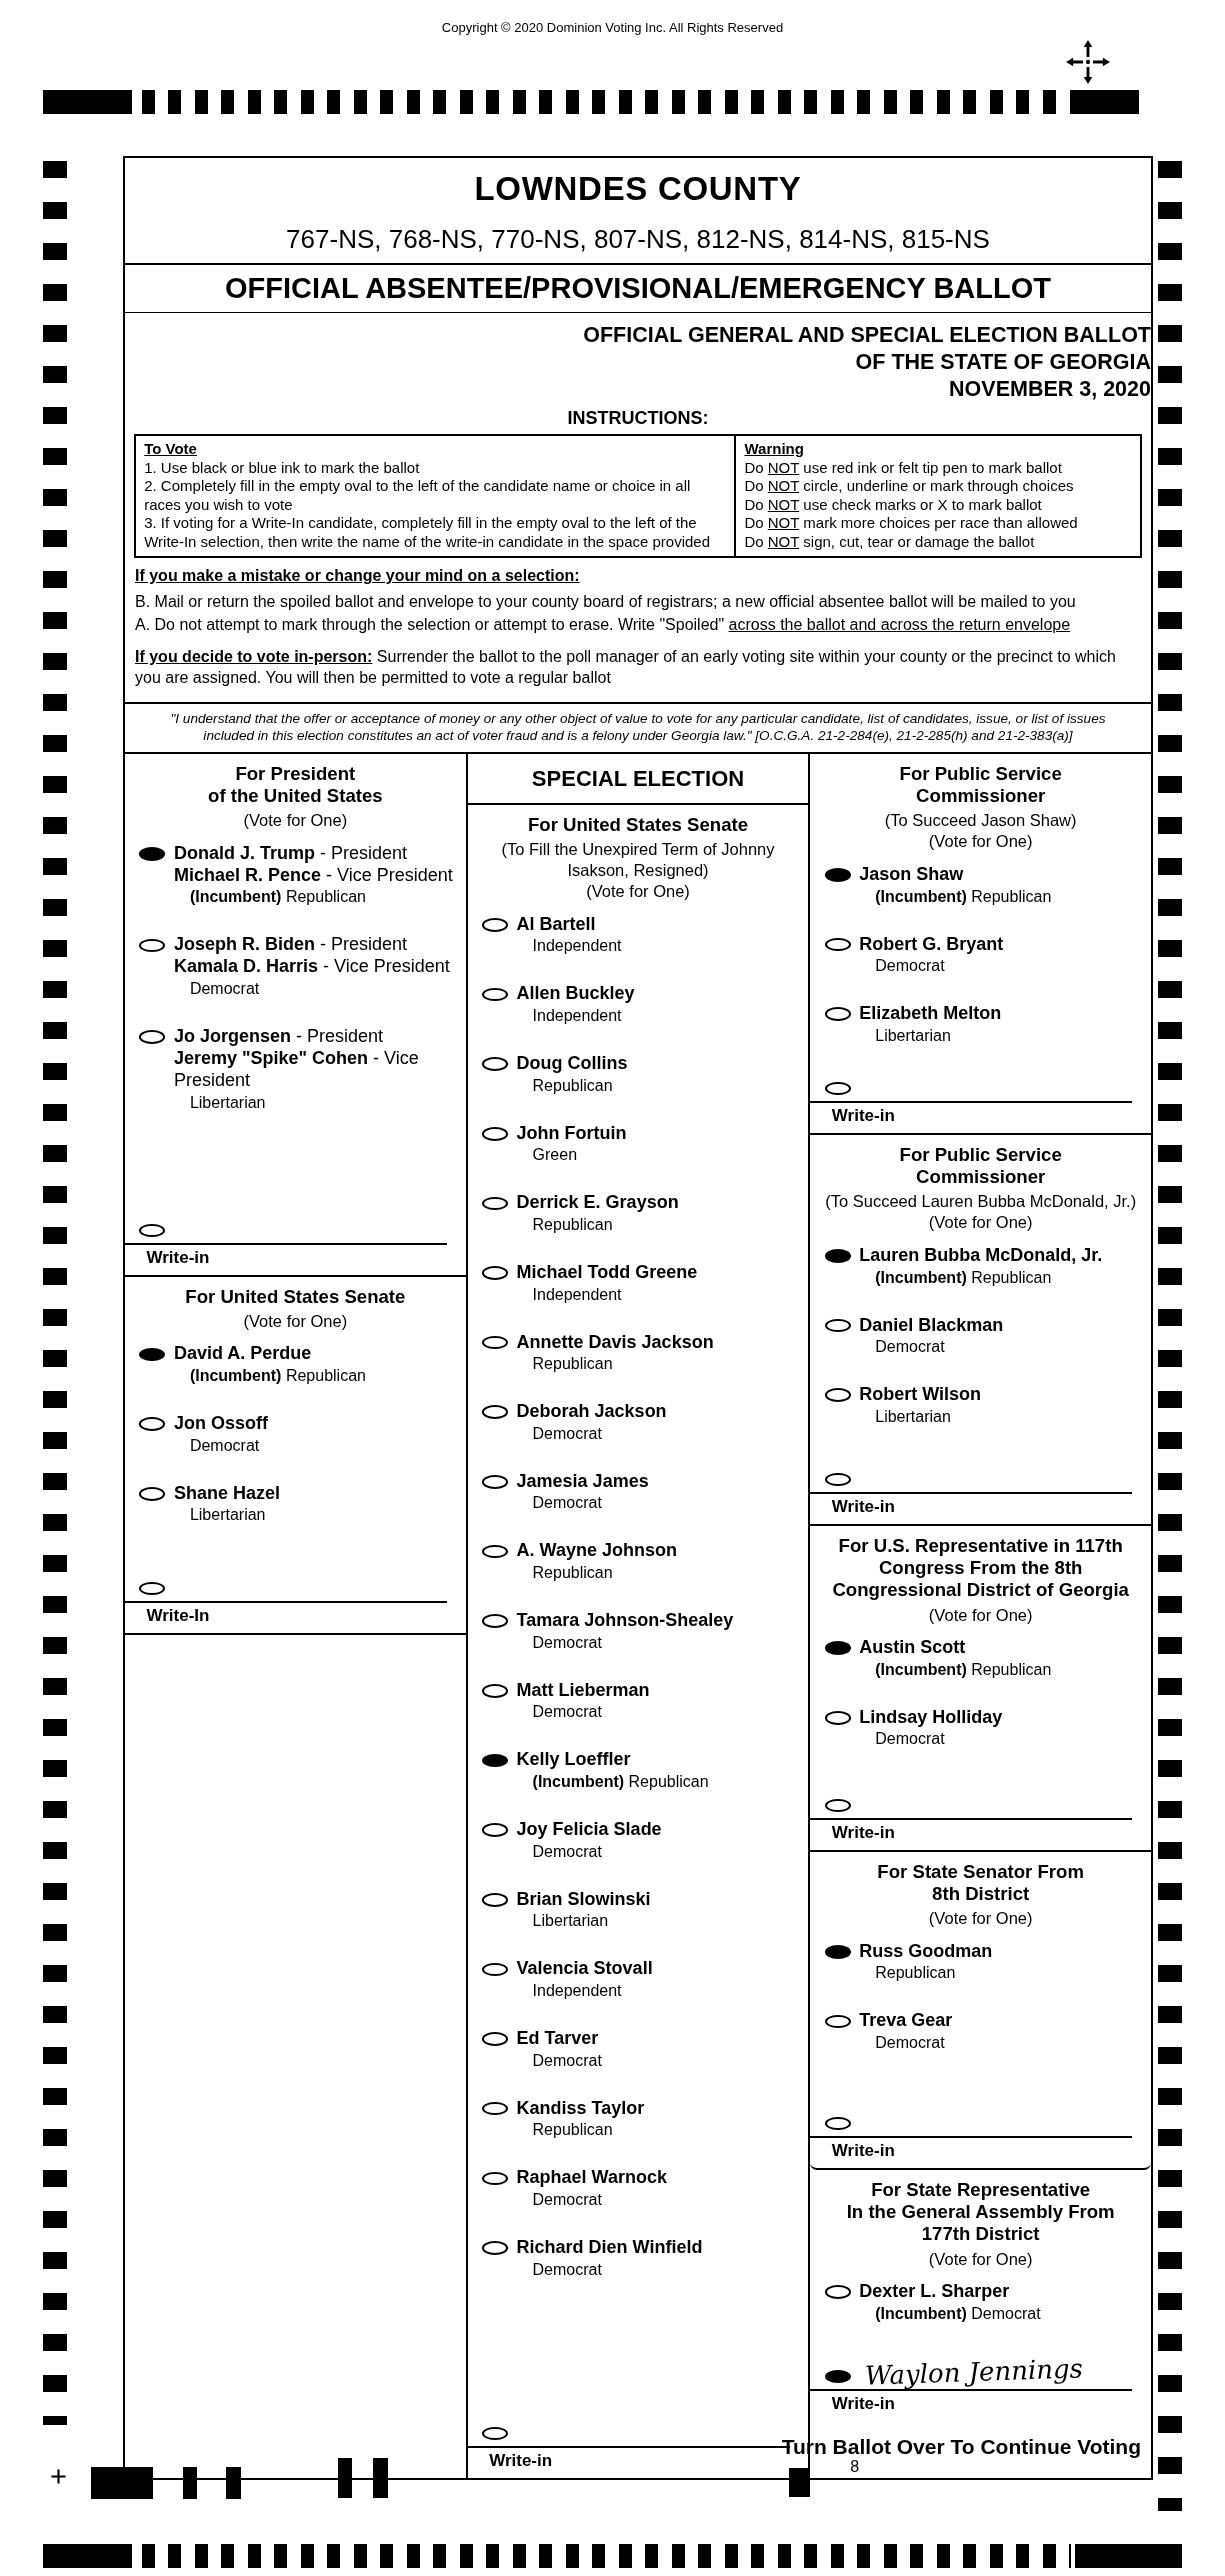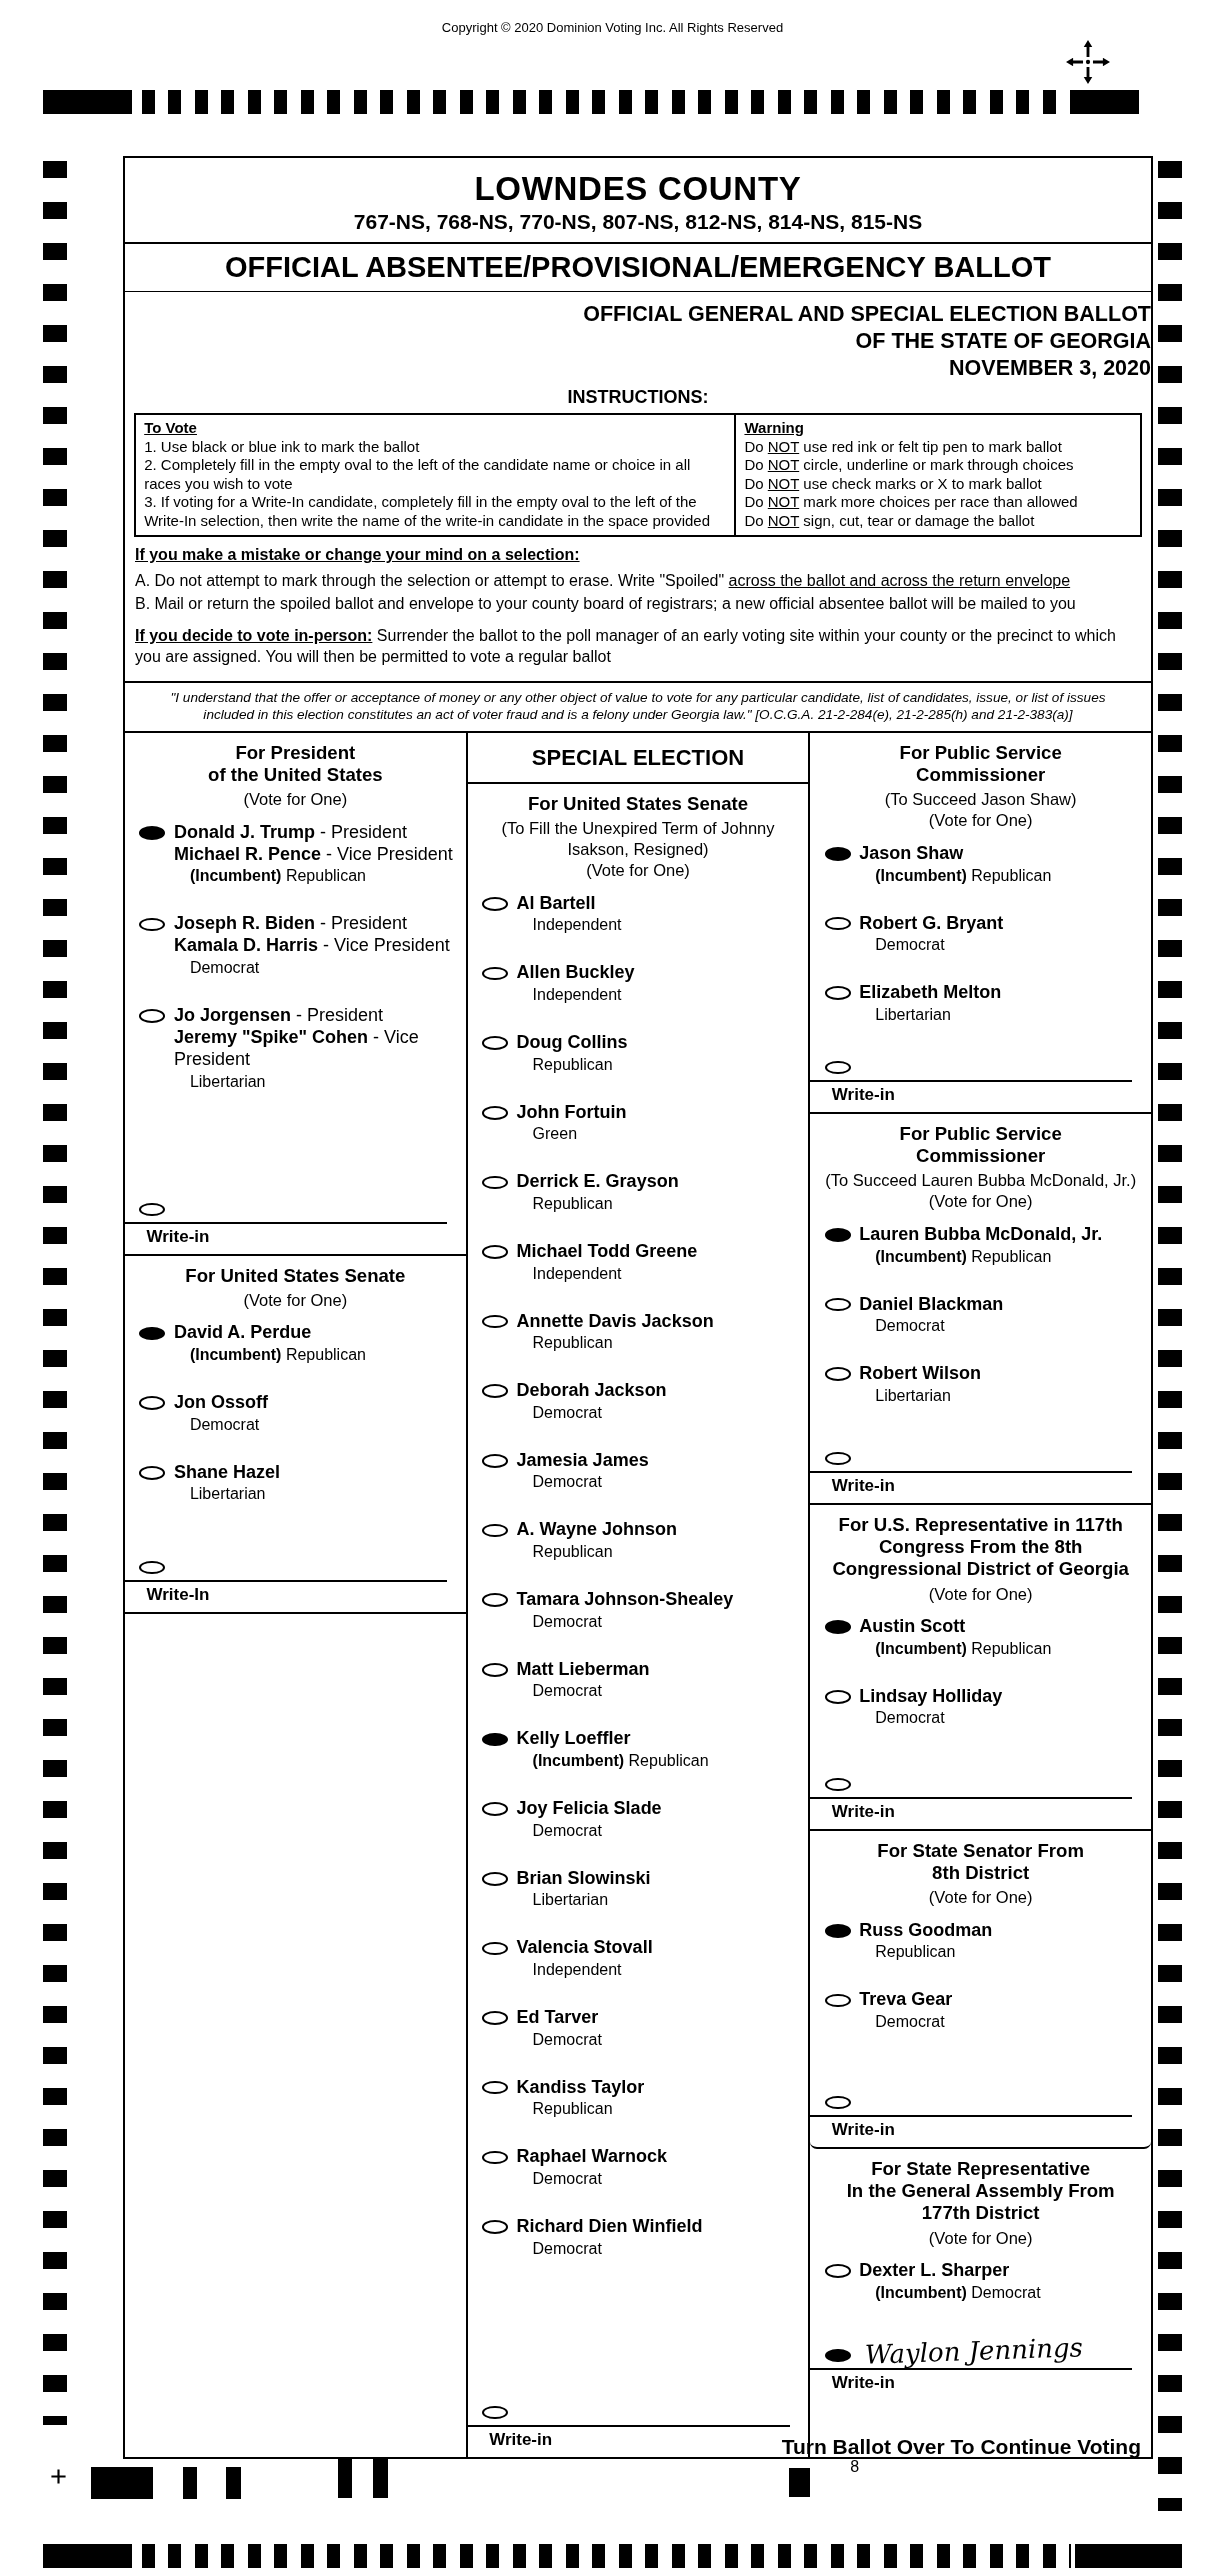--- a/index.html
+++ b/index.html
@@ -21,21 +21,21 @@
   .timing-left  { position: absolute; left: 43px;  top: 161px; width: 24px; height: 2264px;
                   background: repeating-linear-gradient(to bottom, #000 0 16.5px, transparent 16.5px 41px); }
   .timing-right { position: absolute; right: 43px; top: 161px; width: 24px; height: 2350px;
                   background: repeating-linear-gradient(to bottom, #000 0 16.5px, transparent 16.5px 41px); }
 
   
   .content { position: absolute; left: 123px; top: 156px; width: 1030px; border: 2.1px solid #000; background: #fff; }
 
   .h-county { border-bottom: 2.1px solid #000; text-align: center; padding: 11.5px 0 8.6px; }
   .county-name { font-size: 33px; font-weight: 700; letter-spacing: 0.7px; }
-  .precincts { font-size: 21px; font-weight: 700; margin-top: 2px; }
+  .precincts { font-size: 26px; font-weight: 400; margin-top: 16px; }
   .h-type { border-bottom: 1.4px solid #000; text-align: center; font-size: 29px; font-weight: 700; padding: 7.2px 0; }
   .h-election { text-align: right; font-size: 21.5px; font-weight: 700; line-height: 1.25; padding: 8.6px 0 4.3px; }
 
   .instr-label { font-size: 18px; font-weight: 700; padding: 1.4px 8.6px 4.3px; text-align: center; }
   .vote-warn { display: flex; border: 2.1px solid #000; margin: 0 8.6px; font-size: 15px; line-height: 1.24; }
   .tv-cell { flex: 1.5; padding: 4.3px 8.6px; border-right: 2.1px solid #000; }
   .warn-cell { flex: 1; padding: 4.3px 8.6px; }
   .box-title { font-weight: 700; text-decoration: underline; }
   .u { text-decoration: underline; }
 
@@ -142,22 +142,22 @@
           <div class="warn-item">Do <span class="u">NOT</span> circle, underline or mark through choices</div>
           <div class="warn-item">Do <span class="u">NOT</span> use check marks or X to mark ballot</div>
           <div class="warn-item">Do <span class="u">NOT</span> mark more choices per race than allowed</div>
           <div class="warn-item">Do <span class="u">NOT</span> sign, cut, tear or damage the ballot</div>
         </div>
     </div>
   </div>
 
   <div class="mistake">
     <div class="mk-head">If you make a mistake or change your mind on a selection:</div>
+    <div class="mk-item">B. Mail or return the spoiled ballot and envelope to your county board of registrars; a new official absentee ballot will be mailed to you</div>
     <div class="mk-item"><span>A. Do not attempt to mark through the selection or attempt to erase.  Write "Spoiled" </span><span class="u">across the ballot and across the return envelope</span></div>
-    <div class="mk-item">B. Mail or return the spoiled ballot and envelope to your county board of registrars; a new official absentee ballot will be mailed to you</div>
     <div class="inperson"><span class="ip-lead">If you decide to vote in-person:</span><span>  Surrender the ballot to the poll manager of an early voting site within your county or the precinct to which you are assigned.  You will then be permitted to vote a regular ballot</span></div>
   </div>
 
   <div class="legal">"I understand that the offer or acceptance of money or any other object of value to vote for any particular candidate, list of candidates, issue, or list of issues included in this election constitutes an act of voter fraud and is a felony under Georgia law." [O.C.G.A. 21-2-284(e), 21-2-285(h) and 21-2-383(a)]</div>
 
   <div class="contest-row">
       <div class="col">
         <div class="contest" style="min-height: 523px;">
           <div class="contest-title">
             <div>For President</div>

